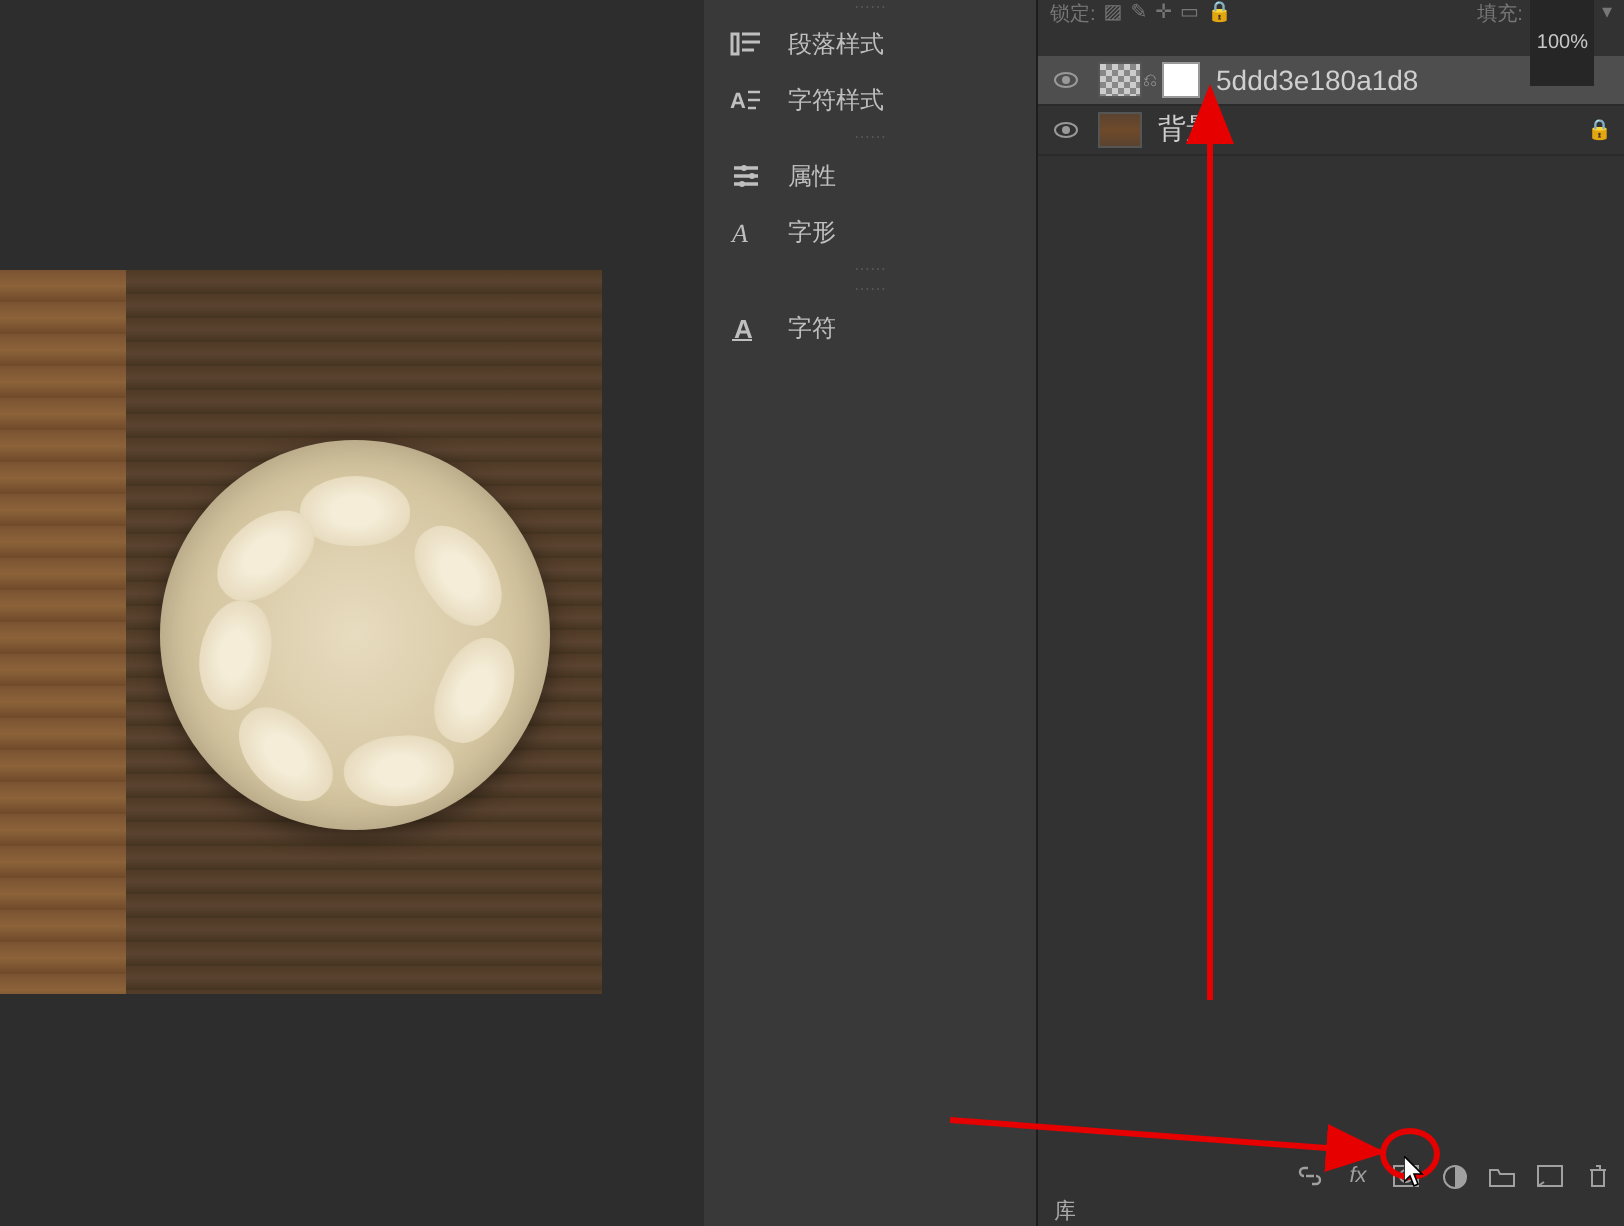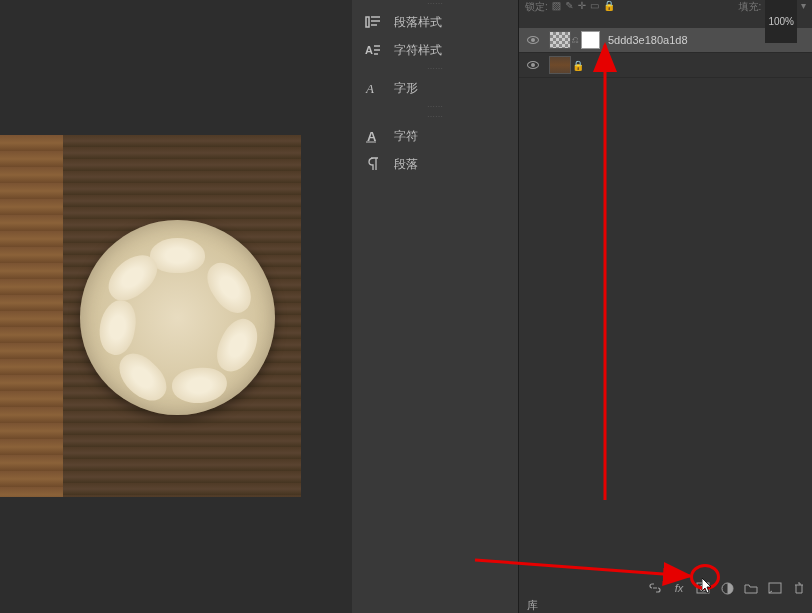--- a/index.html
+++ b/index.html
@@ -180,21 +180,21 @@
     }
     .layer-link {
       width: 8px;
       text-align: center;
       font-size: 9px;
       color: #999;
     }
     .layer-name {
       margin-left: 8px;
       color: #cfcfcf;
-      font-size: 11px;
+      font-size: 14px;
       flex: 1;
     }
     .layer-lock {
       width: 16px;
       text-align: center;
       color: #999;
       font-size: 10px;
     }
     .layers-footer {
       position: absolute;
@@ -282,43 +282,46 @@
           <text x="0" y="11" font-size="11" fill="#bfbfbf" font-weight="bold">A</text>
           <path d="M9 3h6M9 7h6M9 11h4" stroke="#bfbfbf" stroke-width="1.3"></path>
         </svg>
     </span>
     <span class="panel-label">字符样式</span>
   </div>
   <div class="panel-sep">⋯⋯</div>
   <div class="panel-item">
     <span class="panel-icon">
       <svg width="16" height="14" viewBox="0 0 16 14">
+          <path d="M2 3h4M8 3h6M2 7h8M12 7h2M2 11h3M7 11h7" stroke="#bfbfbf" stroke-width="1.8"></path>
+          <circle cx="7" cy="3" r="1.5" fill="#bfbfbf"></circle>
+          <circle cx="11" cy="7" r="1.5" fill="#bfbfbf"></circle>
+          <circle cx="6" cy="11" r="1.5" fill="#bfbfbf"></circle>
+        </svg>
+    </span>
+    <span class="panel-label">属性</span>
+  </div>
+  <div class="panel-item">
+    <span class="panel-icon">
+      <svg width="16" height="14" viewBox="0 0 16 14">
           <text x="1" y="12" font-size="13" fill="#bfbfbf" font-family="serif" font-style="italic">A</text>
         </svg>
     </span>
     <span class="panel-label">字形</span>
   </div>
   <div class="panel-sep">⋯⋯</div>
   <div class="panel-sep">⋯⋯</div>
   <div class="panel-item">
     <span class="panel-icon">
       <svg width="16" height="14" viewBox="0 0 16 14">
           <text x="2" y="12" font-size="13" fill="#bfbfbf" font-weight="bold">A</text>
           <path d="M1 13h10" stroke="#bfbfbf" stroke-width="1"></path>
         </svg>
     </span>
     <span class="panel-label">字符</span>
-  </div>
-  <div class="panel-item">
-    <span class="panel-icon">
-      <svg width="16" height="14" viewBox="0 0 16 14">
-          <path d="M9 1 Q4 1 4 5 Q4 8 8 8 L8 13 M11 1 L11 13 M6 1 L13 1" stroke="#bfbfbf" stroke-width="1.3" fill="none"></path>
-        </svg>
-    </span>
-    <span class="panel-label">段落</span>
   </div>
 </div>
 
 <div class="layers-panel">
   <div class="lock-bar">
     <span>锁定:</span>
     <span>▨</span>
     <span>✎</span>
     <span>✛</span>
     <span>▭</span>
@@ -333,20 +336,21 @@
     <span class="vis-toggle"><span class="eye"></span></span>
     <span class="layer-thumb thumb-checker"></span>
     <span class="layer-link">⎌</span>
     <span class="thumb-mask"></span>
     <span class="layer-name">5ddd3e180a1d8</span>
   </div>
 
   <div class="layer-row">
     <span class="vis-toggle"><span class="eye"></span></span>
     <span class="layer-thumb thumb-wood"></span>
+    <span class="layer-name">背景</span>
     <span class="layer-lock">🔒</span>
   </div>
 
   <div class="layers-footer">
     <div class="footer-icons">
       <span class="footer-icon">
         <svg width="14" height="12" viewBox="0 0 14 12">
             <path d="M4 6a2 2 0 0 1 0-4h2M10 6a2 2 0 0 1 0 4H8M5 6h4" stroke="#a0a0a0" stroke-width="1.2" fill="none"></path>
           </svg>
       </span>

